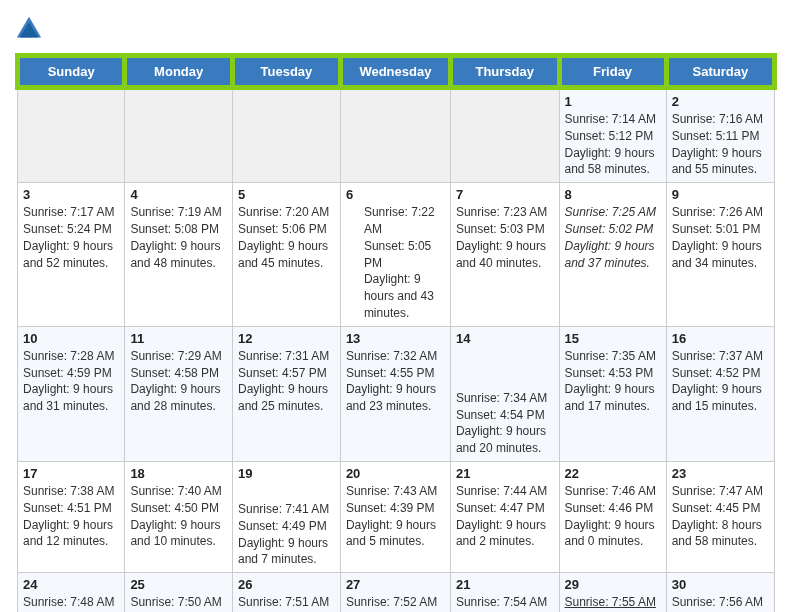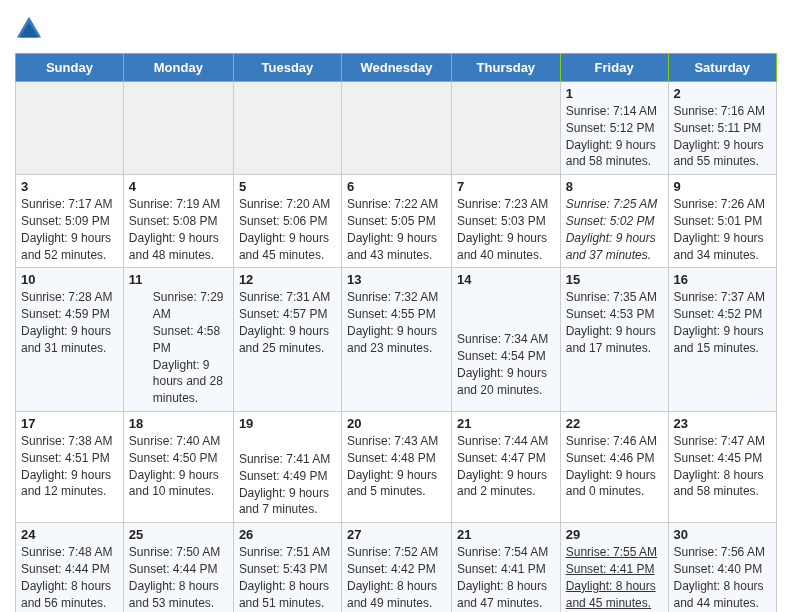--- a/index.html
+++ b/index.html
@@ -20,21 +20,21 @@
     .location { font-size: 14px; color: #555; }
     
     .calendar { width: 100%; border-collapse: collapse; }
     
     .calendar th {
       background: #3a7abf;
       color: white;
       text-align: center;
       padding: 6px 4px;
       font-size: 13px;
-      border: 1px solid #84cc16;
+      border: 5px solid #84cc16;
     }
     
     .calendar td {
       border: 1px solid #ccc;
       vertical-align: top;
       padding: 4px 5px;
       width: 113px;
       height: 88px;
       background: #fff;
       font-size: 10.5px;
@@ -100,38 +100,38 @@
             <div class="day-num">2</div>
             <div class="day-info" style="white-space: pre-line;">Sunrise: 7:16 AM
 Sunset: 5:11 PM
 Daylight: 9 hours and 55 minutes.</div>
           </td>
         </tr>
         <tr class="row-odd">
           <td>
             <div class="day-num">3</div>
             <div class="day-info" style="white-space: pre-line;">Sunrise: 7:17 AM
-Sunset: 5:09 PM
+Sunset: 5:24 PM
 Daylight: 9 hours and 52 minutes.</div>
           </td>
           <td>
             <div class="day-num">4</div>
             <div class="day-info" style="white-space: pre-line;">Sunrise: 7:19 AM
 Sunset: 5:08 PM
 Daylight: 9 hours and 48 minutes.</div>
           </td>
           <td>
             <div class="day-num">5</div>
             <div class="day-info" style="white-space: pre-line;">Sunrise: 7:20 AM
 Sunset: 5:06 PM
 Daylight: 9 hours and 45 minutes.</div>
           </td>
           <td>
             <div class="day-num">6</div>
-            <div class="day-info" style="white-space: pre-line;">Sunrise: 7:22 AM
+            <div class="day-info" style="white-space: pre-line; margin-left: 18px;">Sunrise: 7:22 AM
 Sunset: 5:05 PM
 Daylight: 9 hours and 43 minutes.</div>
           </td>
           <td>
             <div class="day-num">7</div>
             <div class="day-info" style="white-space: pre-line;">Sunrise: 7:23 AM
 Sunset: 5:03 PM
 Daylight: 9 hours and 40 minutes.</div>
           </td>
           <td>
@@ -149,21 +149,21 @@
         </tr>
         <tr class="row-even">
           <td>
             <div class="day-num">10</div>
             <div class="day-info" style="white-space: pre-line;">Sunrise: 7:28 AM
 Sunset: 4:59 PM
 Daylight: 9 hours and 31 minutes.</div>
           </td>
           <td>
             <div class="day-num">11</div>
-            <div class="day-info" style="white-space: pre-line; margin-left: 24px;">Sunrise: 7:29 AM
+            <div class="day-info" style="white-space: pre-line;">Sunrise: 7:29 AM
 Sunset: 4:58 PM
 Daylight: 9 hours and 28 minutes.</div>
           </td>
           <td>
             <div class="day-num">12</div>
             <div class="day-info" style="white-space: pre-line;">Sunrise: 7:31 AM
 Sunset: 4:57 PM
 Daylight: 9 hours and 25 minutes.</div>
           </td>
           <td>
@@ -206,21 +206,21 @@
           </td>
           <td>
             <div class="day-num">19</div>
             <div class="day-info" style="white-space: pre-line; margin-top: 20px;">Sunrise: 7:41 AM
 Sunset: 4:49 PM
 Daylight: 9 hours and 7 minutes.</div>
           </td>
           <td>
             <div class="day-num">20</div>
             <div class="day-info" style="white-space: pre-line;">Sunrise: 7:43 AM
-Sunset: 4:48 PM
+Sunset: 4:39 PM
 Daylight: 9 hours and 5 minutes.</div>
           </td>
           <td>
             <div class="day-num">21</div>
             <div class="day-info" style="white-space: pre-line;">Sunrise: 7:44 AM
 Sunset: 4:47 PM
 Daylight: 9 hours and 2 minutes.</div>
           </td>
           <td>
             <div class="day-num">22</div>

